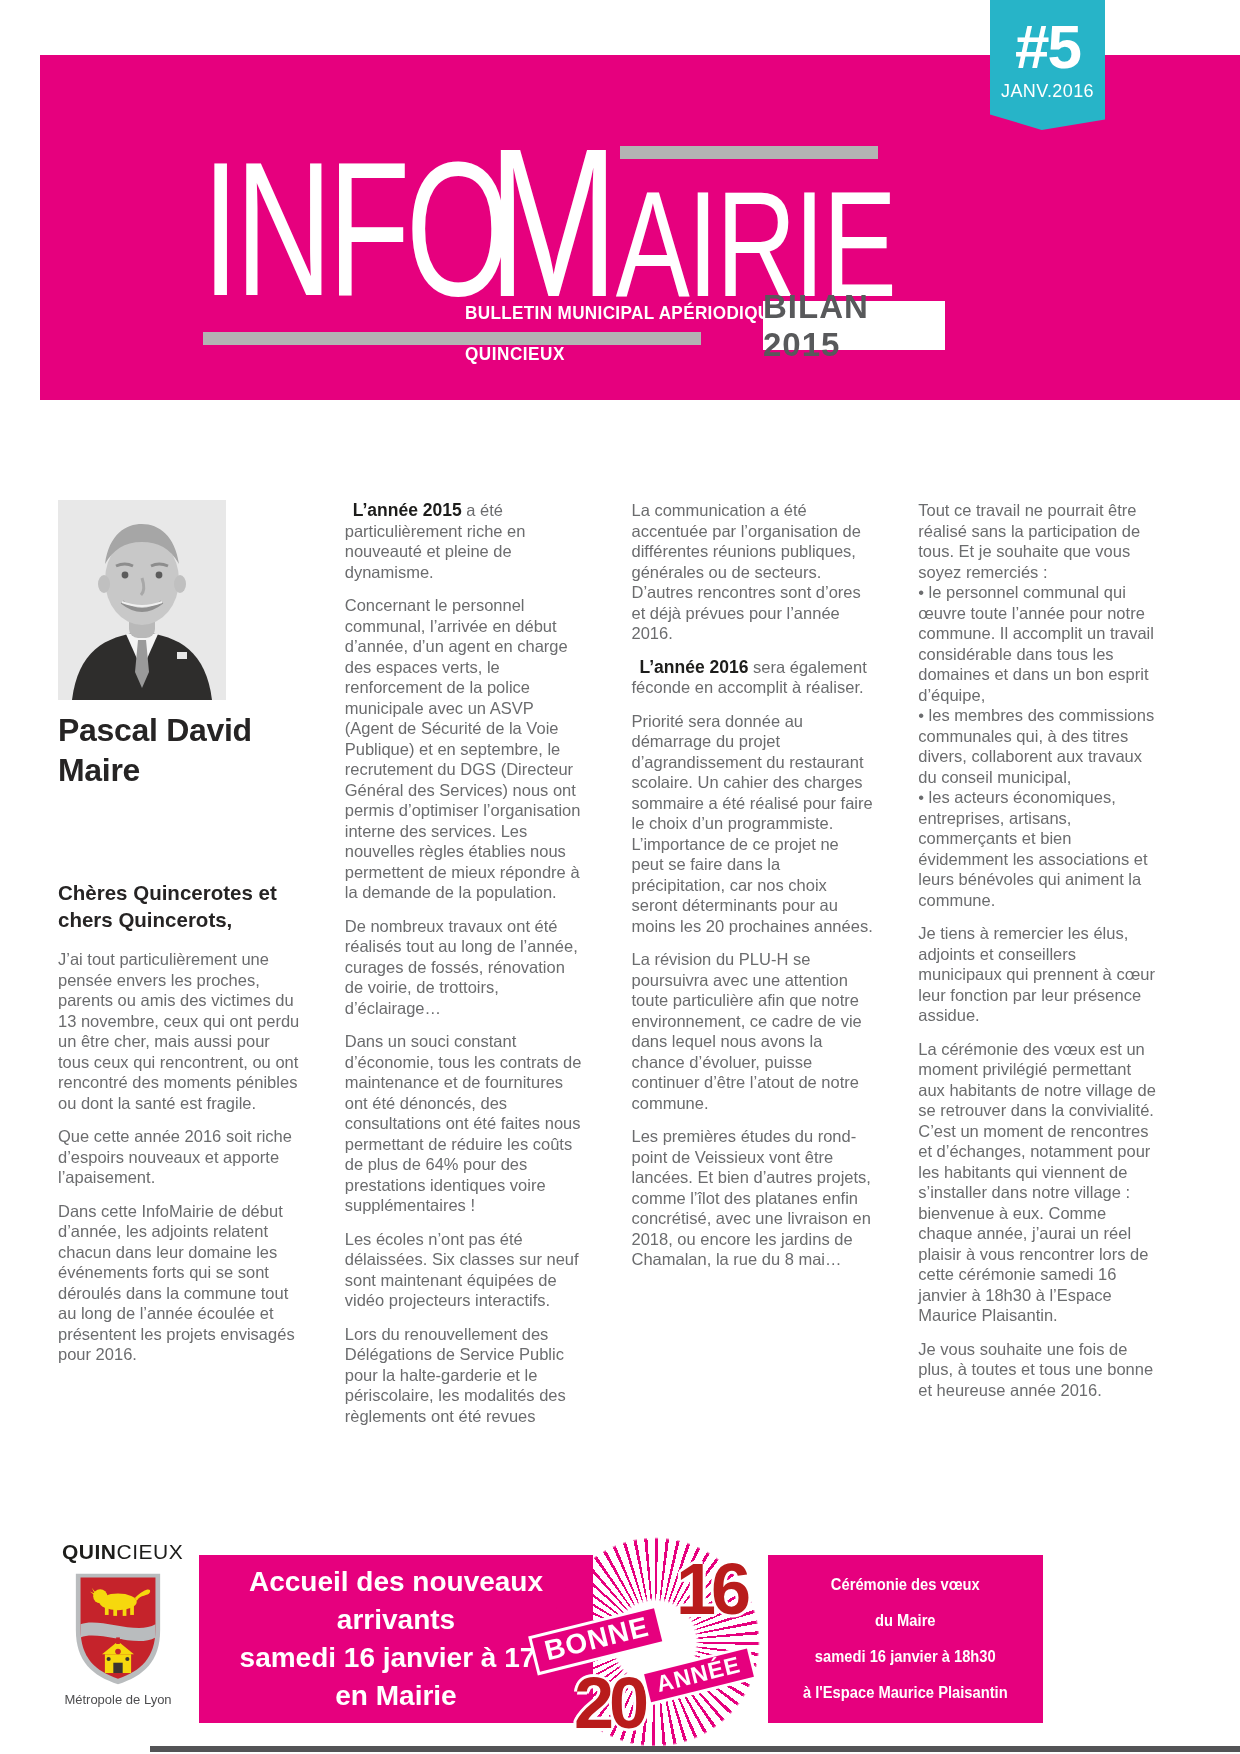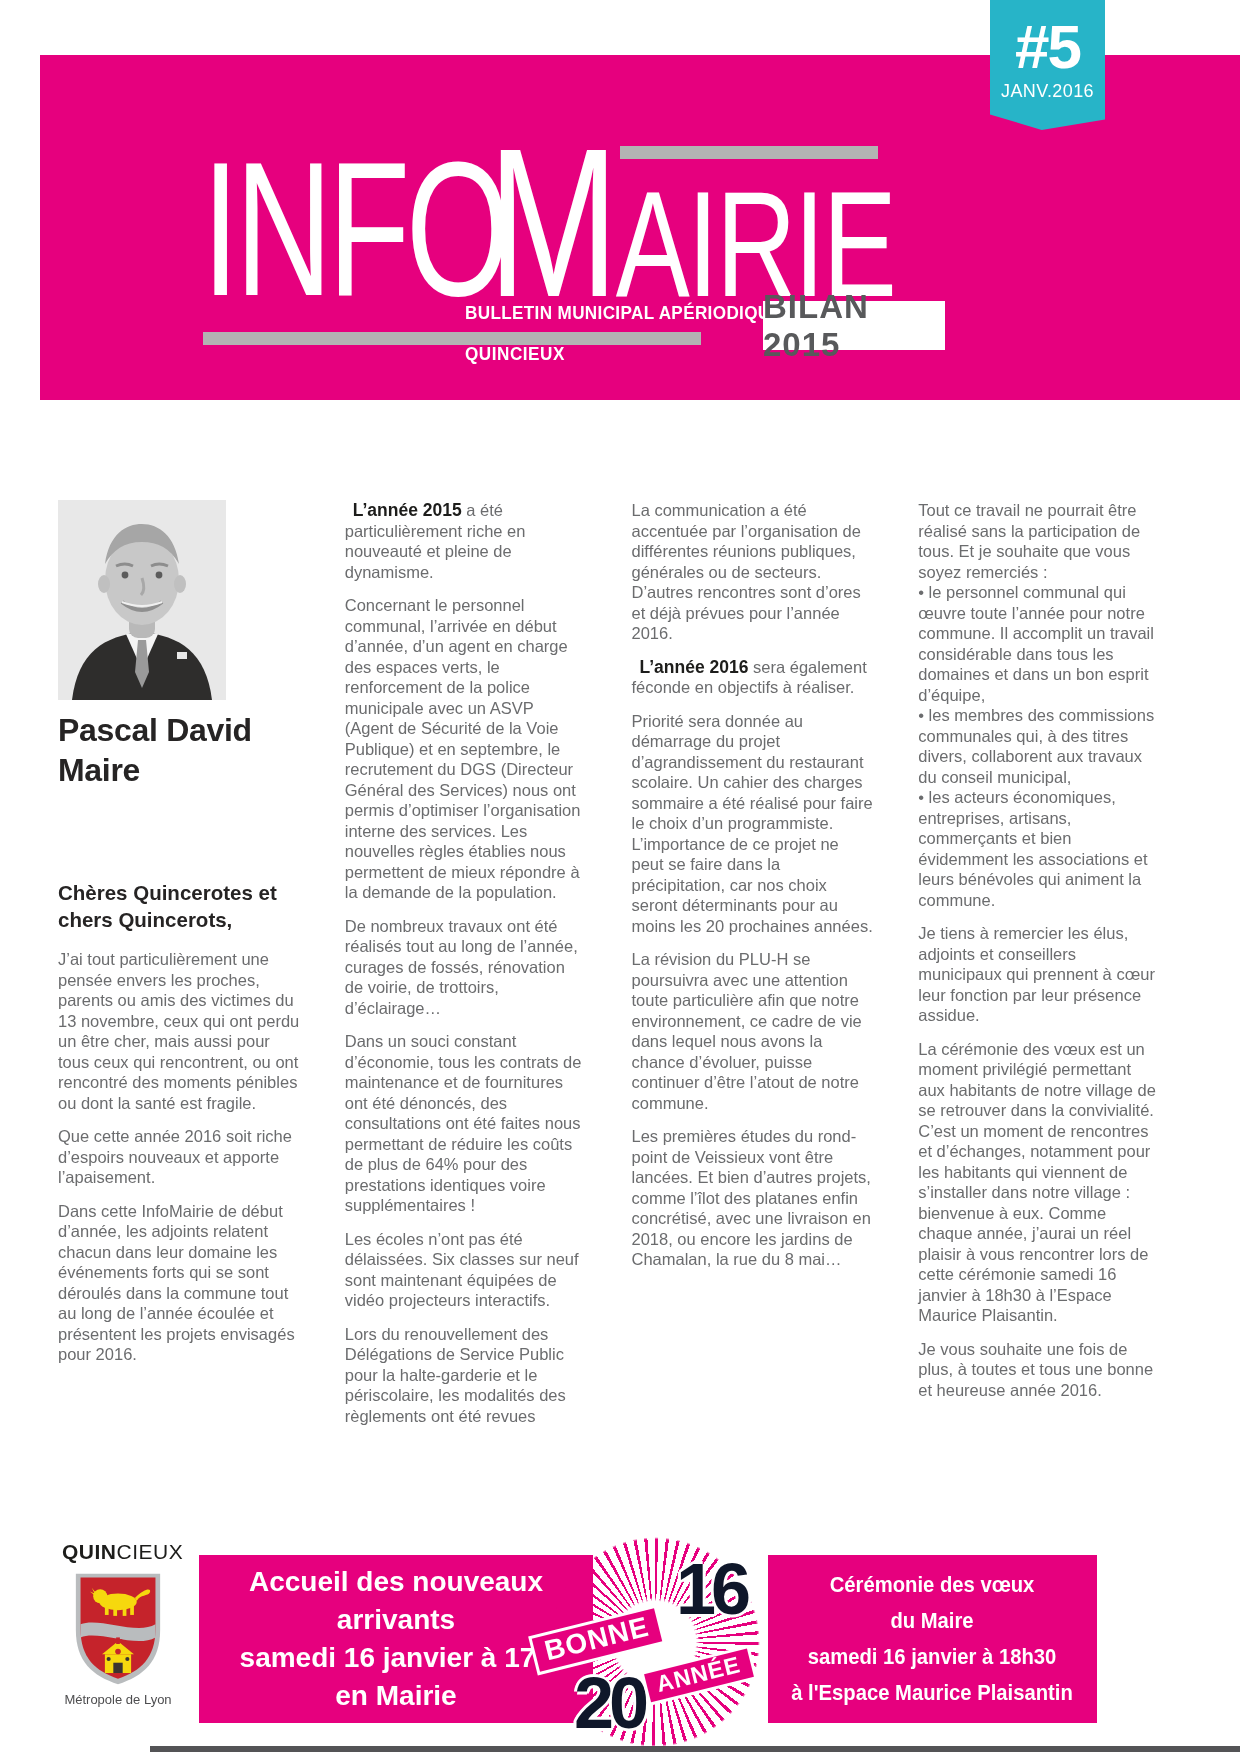--- a/index.html
+++ b/index.html
@@ -42,29 +42,29 @@
 
   
   .f-citylabel { position:absolute; left:62px; top:1540px; width:112px; text-align:center; font-size:21px;
                  color:#1d1d1b; letter-spacing:0.5px; }
   .crest { position:absolute; left:70px; top:1570px; width:96px; height:118px; }
   .f-caption { position:absolute; left:40px; top:1692px; width:156px; text-align:center; font-size:13px; color:#4d4d4f; }
   .event { position:absolute; top:1555px; height:168px; background:#e6007e; color:#fff; font-weight:bold;
            text-align:center; display:flex; align-items:center; justify-content:center; }
   .event .inner { white-space:pre-line; }
   .event1 { left:199px; width:394px; font-size:28px; line-height:38px; }
-  .event2 { left:768px; width:329px; font-size:22px; line-height:36px; }
+  .event2 { left:768px; width:275px; font-size:16px; line-height:36px; }
   .event2 .inner { transform:scaleX(0.92); }
 
   .burst-wrap { position:absolute; left:548px; top:1535px; width:214px; height:214px; }
   .burst { position:absolute; inset:0; border-radius:50%;
            background:repeating-conic-gradient(#e6007e 0deg 1.8deg, transparent 1.8deg 6deg);
            -webkit-mask:radial-gradient(circle closest-side, transparent 38%, #000 42% 96%, transparent 98%);
            mask:radial-gradient(circle closest-side, transparent 38%, #000 42% 96%, transparent 98%); }
-  .burst-num { position:absolute; font-size:72px; font-weight:bold; color:#0f172a; letter-spacing:-5px; line-height:1;
+  .burst-num { position:absolute; font-size:72px; font-weight:bold; color:#b91c1c; letter-spacing:-5px; line-height:1;
                text-shadow:3px 0 0 #fff,-3px 0 0 #fff,0 3px 0 #fff,0 -3px 0 #fff,2px 2px 0 #fff,-2px -2px 0 #fff; }
   .burst-16 { right:16px; top:18px; }
   .burst-20 { left:26px; bottom:10px; }
   .burst-ribbon { position:absolute; background:#e6007e; color:#fff; font-weight:bold; padding:2px 10px 4px;
                   transform:rotate(-14deg); letter-spacing:1px; box-shadow:0 0 0 3px #fff; line-height:1; }
   .rib-bonne { left:-14px; top:88px; font-size:28px; }
   .rib-annee { left:98px; top:126px; font-size:23px; }
 
   .bottom-strip { position:absolute; left:150px; right:0; top:1746px; height:6px; background:#545456; }
 </style>
@@ -145,21 +145,21 @@
           <p class="para"><span>Lors du renouvellement des Délégations de Service Public pour la halte-garderie et le périscolaire, les modalités des règlements ont été revues</span></p>
         </div>
     </div>
 
     <div class="col">
       <div>
 
 
           <p class="para"><span>La communication a été accentuée par l’organisation de différentes réunions publiques, générales ou de secteurs. D’autres rencontres sont d’ores et déjà prévues pour l’année 2016.</span></p>
 
-          <p class="para"><b class="lead">L’année 2016</b><span> sera également féconde en objectifs à réaliser.</span></p>
+          <p class="para"><b class="lead">L’année 2016</b><span> sera également féconde en accomplit à réaliser.</span></p>
 
           <p class="para"><span>Priorité sera donnée au démarrage du projet d’agrandissement du restaurant scolaire. Un cahier des charges sommaire a été réalisé pour faire le choix d’un programmiste. L’importance de ce projet ne peut se faire dans la précipitation, car nos choix seront déterminants pour au moins les 20 prochaines années.</span></p>
 
           <p class="para"><span>La révision du PLU-H se poursuivra avec une attention toute particulière afin que notre environnement, ce cadre de vie dans lequel nous avons la chance d’évoluer, puisse continuer d’être l’atout de notre commune.</span></p>
 
           <p class="para"><span>Les premières études du rond-point de Veissieux vont être lancées. Et bien d’autres projets, comme l’îlot des platanes enfin concrétisé, avec une livraison en 2018, ou encore les jardins de Chamalan, la rue du 8 mai…</span></p>
         </div>
     </div>
 
     <div class="col">

